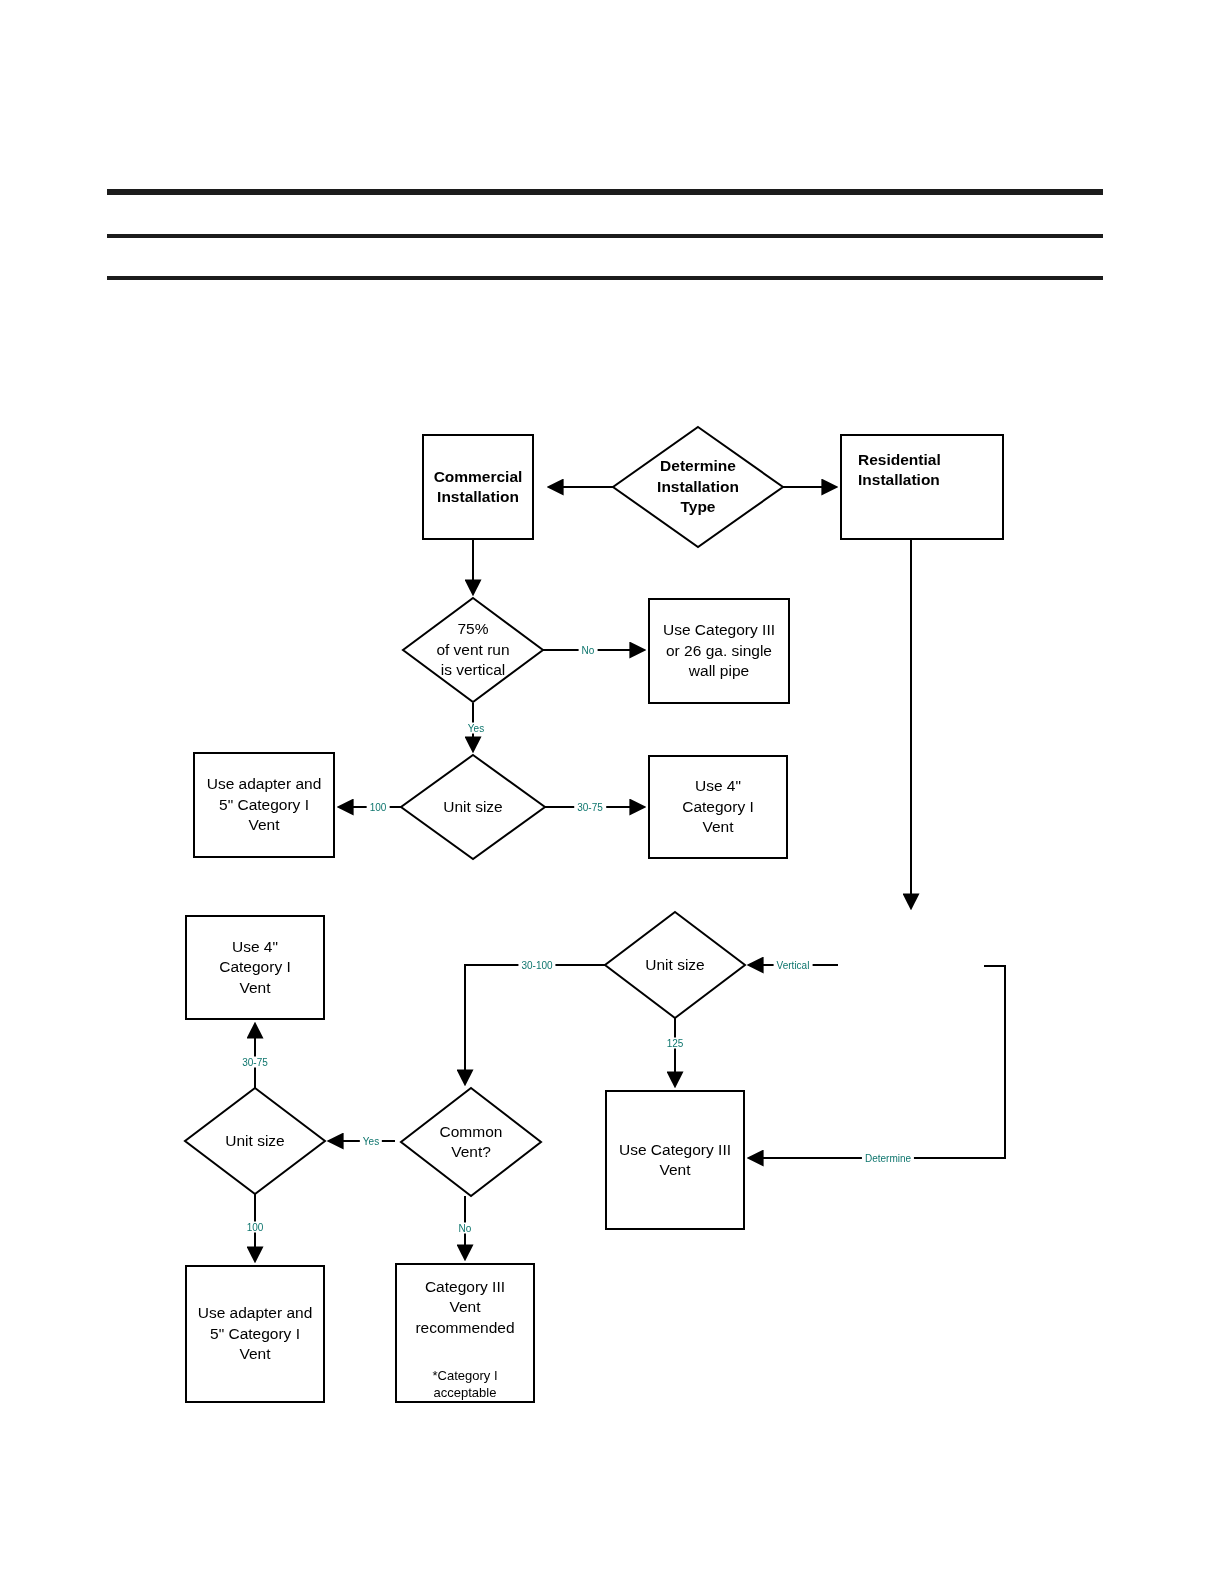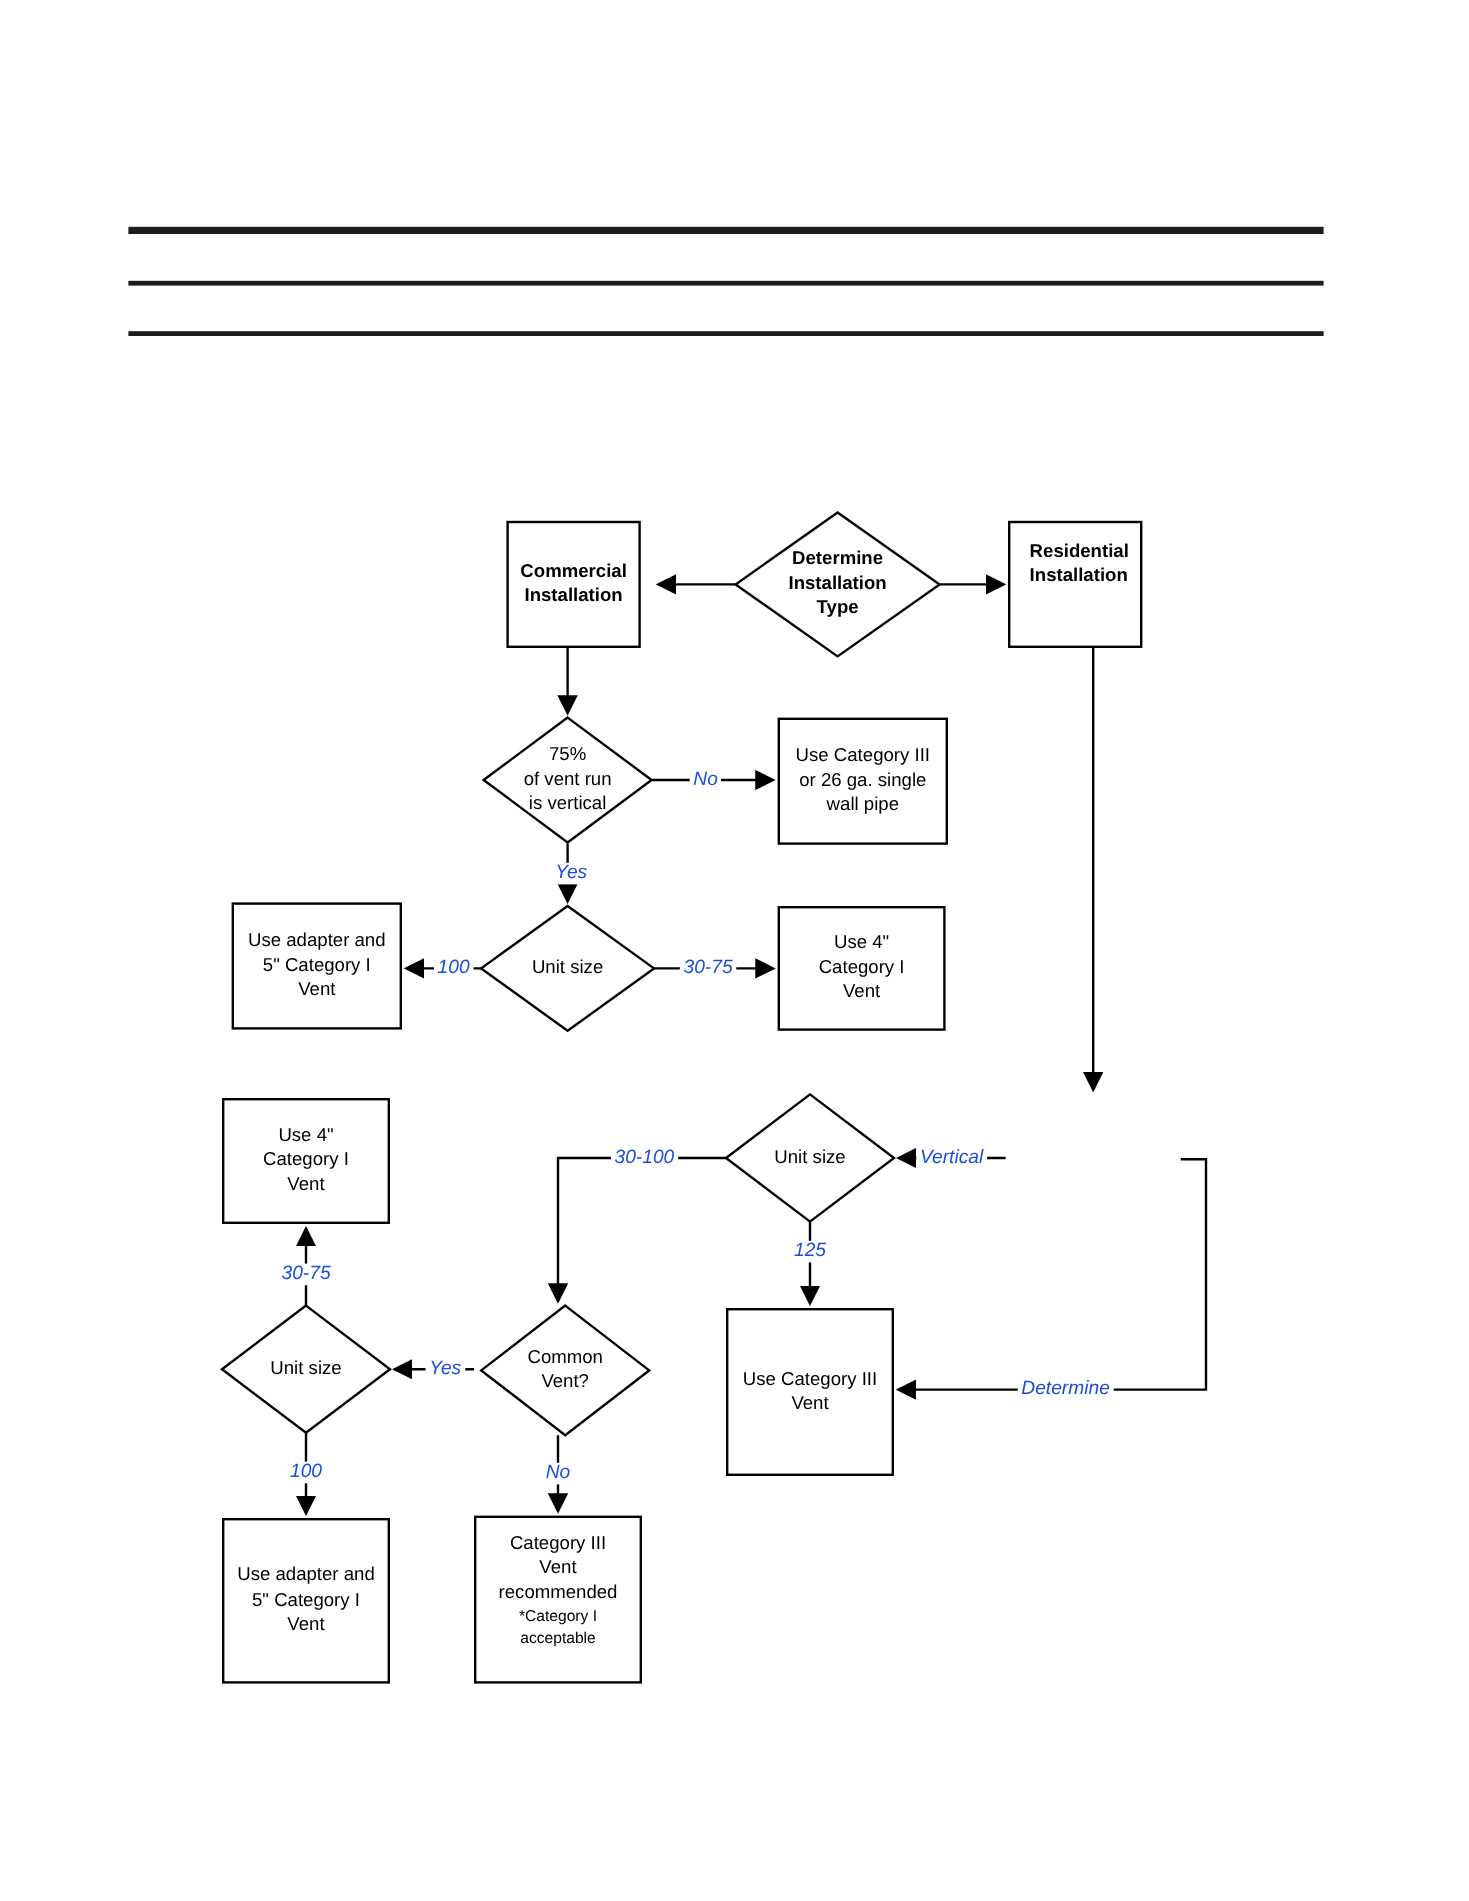--- a/index.html
+++ b/index.html
@@ -17,28 +17,28 @@
 
   .node { position:absolute; display:flex; align-items:center; justify-content:center;
           text-align:center; font-size:15.5px; line-height:1.32; color:#000; }
   .rect { border:2px solid #000; background:#fff; }
   .txt { white-space:pre-line; position:relative; }
   .bold { font-weight:bold; }
 
   .top-left { align-items:flex-start; justify-content:flex-start; text-align:left;
               padding:14px 0 0 16px; }
 
-  .note-box { flex-direction:column; justify-content:flex-start; padding-top:12px; gap:0; }
+  .note-box { flex-direction:column; justify-content:space-between; padding-top:12px; gap:0; }
   .note { font-size:13px; white-space:pre-line; position:relative; }
 
   .diamond svg { position:absolute; inset:0; width:100%; height:100%; overflow:visible; }
   .diamond polygon { fill:#fff; stroke:#000; stroke-width:2; vector-effect:non-scaling-stroke; }
 
   .elabel { position:absolute; transform:translate(-50%,-50%); background:#fff;
-            padding:0 3px; font-size:16px; color:#1d4ed8; white-space:nowrap;font-style:italic; }
+            padding:0 3px; font-size:10px; color:#0f766e; white-space:nowrap; }
 </style>
 </head>
 <body>
 
 <div class="page">
 
   <div class="rule rule1"></div>
   <div class="rule rule2"></div>
   <div class="rule rule3"></div>
 
@@ -64,21 +64,21 @@
     <path class="conn" marker-end="url(#arrow)" d="M465,1196 L465,1259"></path>
     <path class="conn" marker-end="url(#arrow)" d="M255,1088 L255,1024"></path>
     <path class="conn" marker-end="url(#arrow)" d="M255,1194 L255,1261"></path>
   </svg>
 
   <div class="node rect" style="left:422px;top:434px;width:112px;height:106px">
     <div class="txt bold">Commercial
 Installation</div>
   </div>
 
-  <div class="node rect top-left" style="left:840px;top:434px;width:112px;height:106px">
+  <div class="node rect top-left" style="left:840px;top:434px;width:164px;height:106px">
     <div class="txt bold">Residential
 Installation</div>
   </div>
 
   <div class="node rect" style="left:648px;top:598px;width:142px;height:106px">
     <div class="txt">Use Category III
 or 26 ga. single
 wall pipe</div>
   </div>
 

